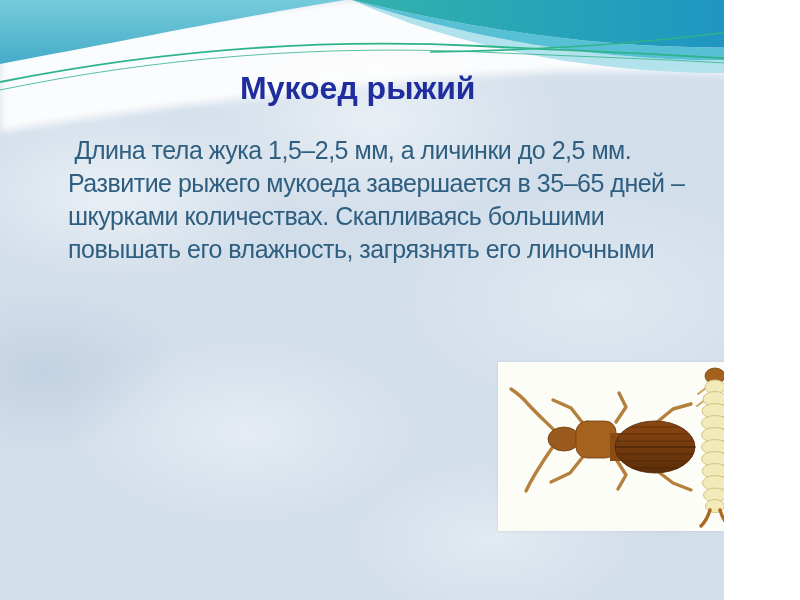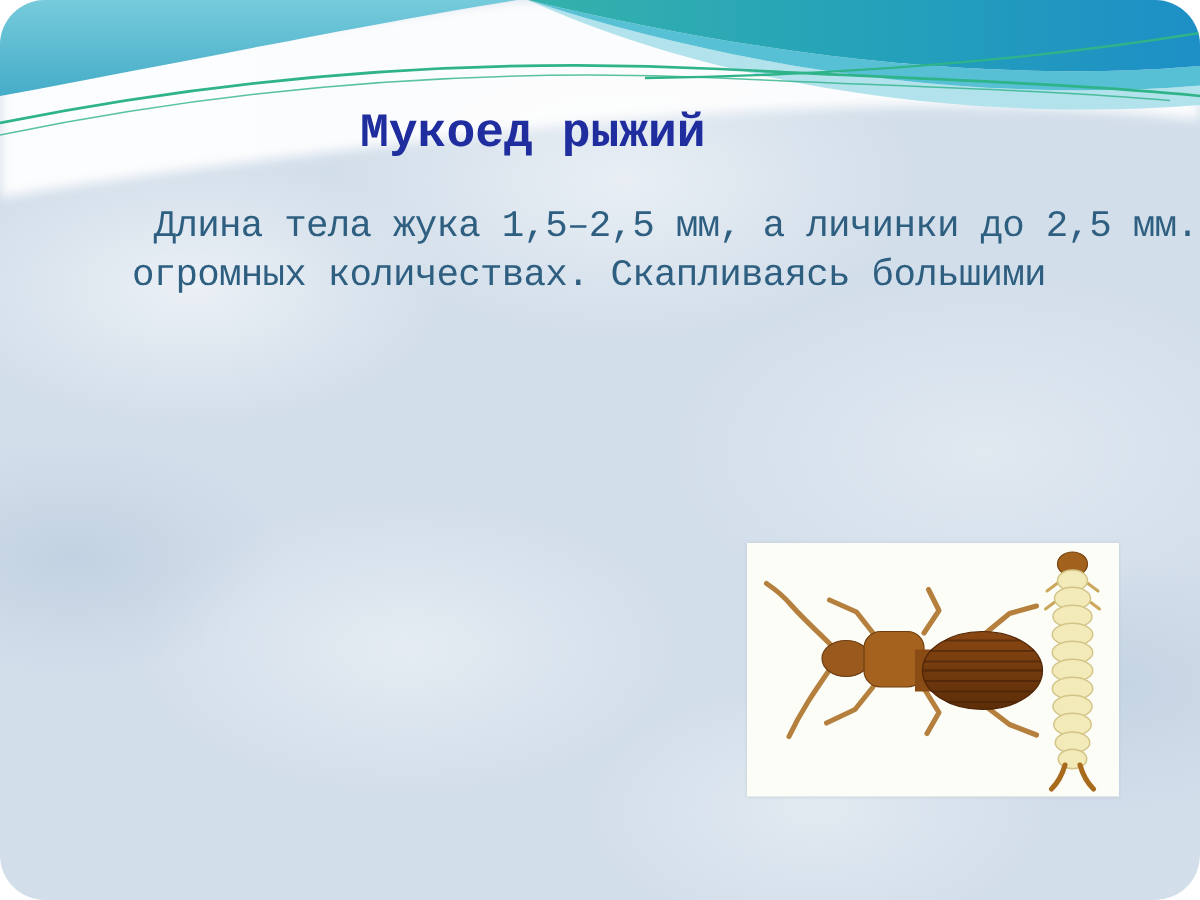--- a/index.html
+++ b/index.html
@@ -1,45 +1,44 @@
 <!DOCTYPE html>
 <html><head>
 <meta charset="utf-8">
 <style>
   html,body{margin:0;padding:0;}
   .slide{
     position:relative;
-    width:800px;height:600px;
+    width:724px;height:600px;
     overflow:hidden;
     background-color:#d2deea;
     background-image:
       radial-gradient(ellipse 240px 130px at 16% 32%, rgba(255,255,255,.55), rgba(255,255,255,0) 70%),
       radial-gradient(ellipse 280px 150px at 52% 20%, rgba(255,255,255,.50), rgba(255,255,255,0) 70%),
       radial-gradient(ellipse 300px 170px at 82% 50%, rgba(255,255,255,.32), rgba(255,255,255,0) 70%),
       radial-gradient(ellipse 260px 140px at 34% 72%, rgba(255,255,255,.42), rgba(255,255,255,0) 70%),
       radial-gradient(ellipse 220px 120px at 68% 90%, rgba(255,255,255,.36), rgba(255,255,255,0) 70%),
       radial-gradient(ellipse 200px 110px at 6% 62%, rgba(176,195,216,.45), rgba(176,195,216,0) 70%),
       radial-gradient(ellipse 230px 120px at 92% 76%, rgba(176,195,216,.38), rgba(176,195,216,0) 70%);
-    font-family:Liberation Mono, monospace;
-    border-radius:30px;
+    font-family:Liberation Sans, sans-serif;
   }
   .wave-svg{position:absolute;left:0;top:0;width:800px;height:160px;display:block;}
   .slide-title{
     position:absolute;left:240px;top:70px;
     font-size:32px;font-weight:bold;
     color:#1f2d9f;letter-spacing:0px;
     white-space:pre;
   }
   .body-text{
     position:absolute;left:68px;top:134px;width:706px;
     color:#2f5f80;
     font-size:25px;line-height:33px;
     letter-spacing:-0.5px;
   }
-  .body-line{white-space:pre;margin-left:20px;}
+  .body-line{white-space:pre;}
   .photo-box{
     position:absolute;left:498px;top:362px;
     width:248px;height:169px;
     background:#fdfdf8;
     box-shadow:0 0 2px rgba(180,190,200,.6);
   }
   .photo-box svg{display:block;width:248px;height:169px;}
 </style>
 </head>
 <body>
@@ -72,21 +71,23 @@
 
     <path fill="none" stroke="#2fb389" stroke-width="1.6" d="M430,52 C580,50 700,38 800,22"></path>
     <path fill="none" stroke="#2fb389" stroke-width="1.8" d="M0,82 C160,50 320,38 480,46 C620,53 720,56 800,64"></path>
     <path fill="none" stroke="#2fb389" stroke-width="1" opacity="0.8" d="M0,90 C160,57 320,45 480,52 C610,58 700,60 780,67"></path>
   </svg>
 
   <div class="slide-title">Мукоед рыжий</div>
 
   <div class="body-text">
     <div class="body-line"> Длина тела жука 1,5–2,5 мм, а личинки до 2,5 мм.</div>
-    <div class="body-line">огромных количествах. Скапливаясь большими</div>
+    <div class="body-line">Развитие рыжего мукоеда завершается в 35–65 дней –</div>
+    <div class="body-line">шкурками количествах. Скапливаясь большими</div>
+    <div class="body-line">повышать его влажность, загрязнять его линочными</div>
   </div>
 
   <div class="photo-box">
     <svg viewBox="0 0 248 169" aria-hidden="true">
       <defs>
         <linearGradient id="elytraGrad" x1="0" y1="0" x2="0" y2="1">
           <stop offset="0" stop-color="#8a4713"></stop>
           <stop offset="1" stop-color="#5c2d08"></stop>
         </linearGradient>
         <clipPath id="elytraClip">

